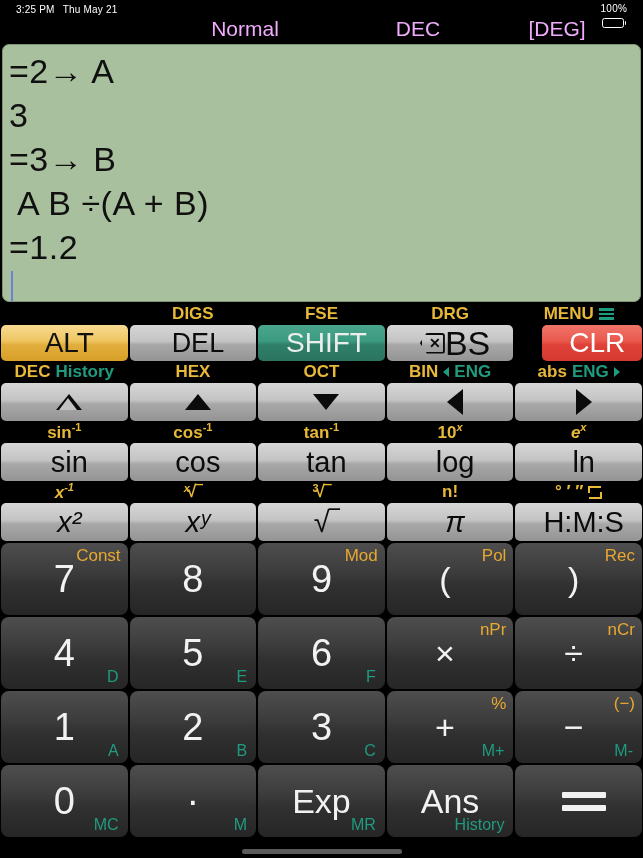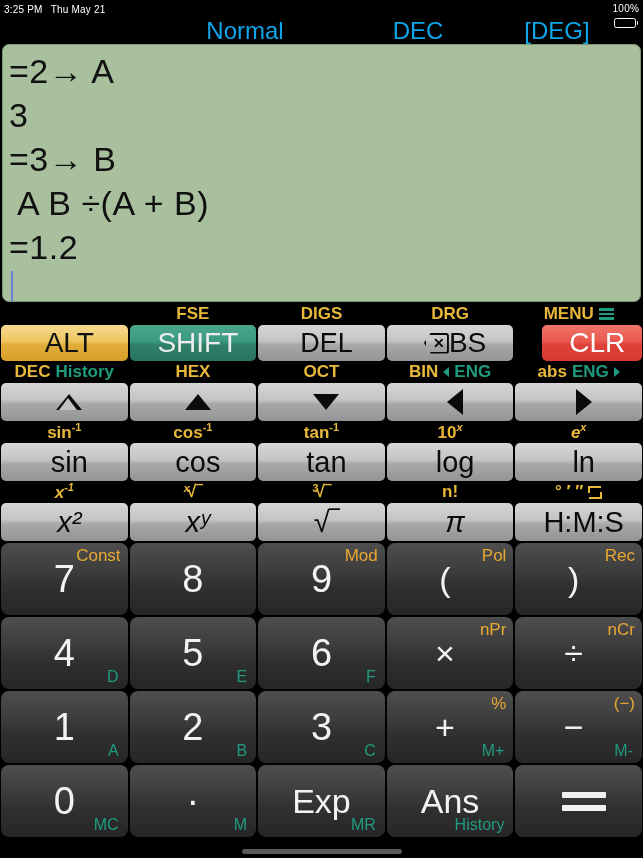--- a/index.html
+++ b/index.html
@@ -8,21 +8,21 @@
     background: #000;
     font-family: "Liberation Sans", sans-serif;
     overflow: hidden;
   }
   .app { position: relative; width: 643px; height: 858px; background: #000; }
 
   
   .statusbar {
     height: 18px; width: 100%;
     display: flex; align-items: center; justify-content: space-between;
-    padding: 0 4px;
+    padding: 0 16px;
     color: #fff; font-size: 10px; letter-spacing: .2px;
   }
   .status-left { display: flex; gap: 8px; align-items: center; }
   .status-right { display: flex; gap: 4px; align-items: center; flex-direction: column; }
   .wifi-icon { display: inline-block; width: 12px; height: 9px; position: relative; }
   .wifi-icon i {
     position: absolute; left: 50%; transform: translateX(-50%);
     border: 1.3px solid #fff; border-bottom: none;
     border-radius: 50% 50% 0 0 / 100% 100% 0 0;
   }
@@ -30,21 +30,21 @@
   .wifi-icon i.b { width: 7px;  height: 3px; top: 3px; }
   .wifi-icon i.c { width: 2.6px; height: 2.6px; top: 6.2px; background: #fff; border-radius: 50%; border: none; }
   .batt { display: inline-flex; align-items: center; }
   .batt-body { width: 22px; height: 10px; border: 1px solid #fff; border-radius: 2.5px; padding: 1px; }
   .batt-fill { height: 100%; background: #fff; border-radius: 1px; }
   .batt-cap { width: 1.5px; height: 4px; background: #fff; border-radius: 0 1px 1px 0; margin-left: 1px; }
 
   
   .moderow {
     position: relative; height: 26px; width: 100%;
-    color: #0ea5e9; font-size: 24px;
+    color: #f0abfc; font-size: 21px;
   }
   .moderow span { position: absolute; top: -1px; transform: translateX(-50%); white-space: nowrap; }
   .mode-normal { left: 245px; }
   .mode-base   { left: 418px; }
   .mode-angle  { left: 557px; }
 
   
   .display {
     position: absolute; left: 2px; top: 44px;
     width: 639px; height: 258px;
@@ -216,43 +216,43 @@
       <div class="kcell">
         <div class="toplabel">
             <span class="lbl-gold"></span>
           </div>
         <div class="key key-alt">
             <span>ALT</span>
           </div>
       </div>
       <div class="kcell">
         <div class="toplabel">
+            <span class="lbl-gold">DIGS</span>
+          </div>
+        <div class="key key-gray">
+            <span>DEL</span>
+          </div>
+      </div>
+      <div class="kcell">
+        <div class="toplabel">
             <span class="lbl-gold">FSE</span>
           </div>
         <div class="key key-shift">
             <span>SHIFT</span>
-          </div>
-      </div>
-      <div class="kcell">
-        <div class="toplabel">
-            <span class="lbl-gold">DIGS</span>
-          </div>
-        <div class="key key-gray">
-            <span>DEL</span>
           </div>
       </div>
       <div class="kcell">
         <div class="toplabel">
             <span class="lbl-gold">DRG</span>
           </div>
         <div class="key key-gray">
           <span class="bs-glyph">
               <span class="bs-box">✕</span>
             </span>
-          <span style="font-size:28px;text-align:center;">BS</span>
+          <span style="font-size:34px;text-align:center;">BS</span>
         </div>
       </div>
       <div class="kcell">
         <div class="toplabel">
           <span class="lbl-gold">MENU</span>
           <span class="hamburger">
               <i></i>
               <i></i>
               <i></i>
             </span>

